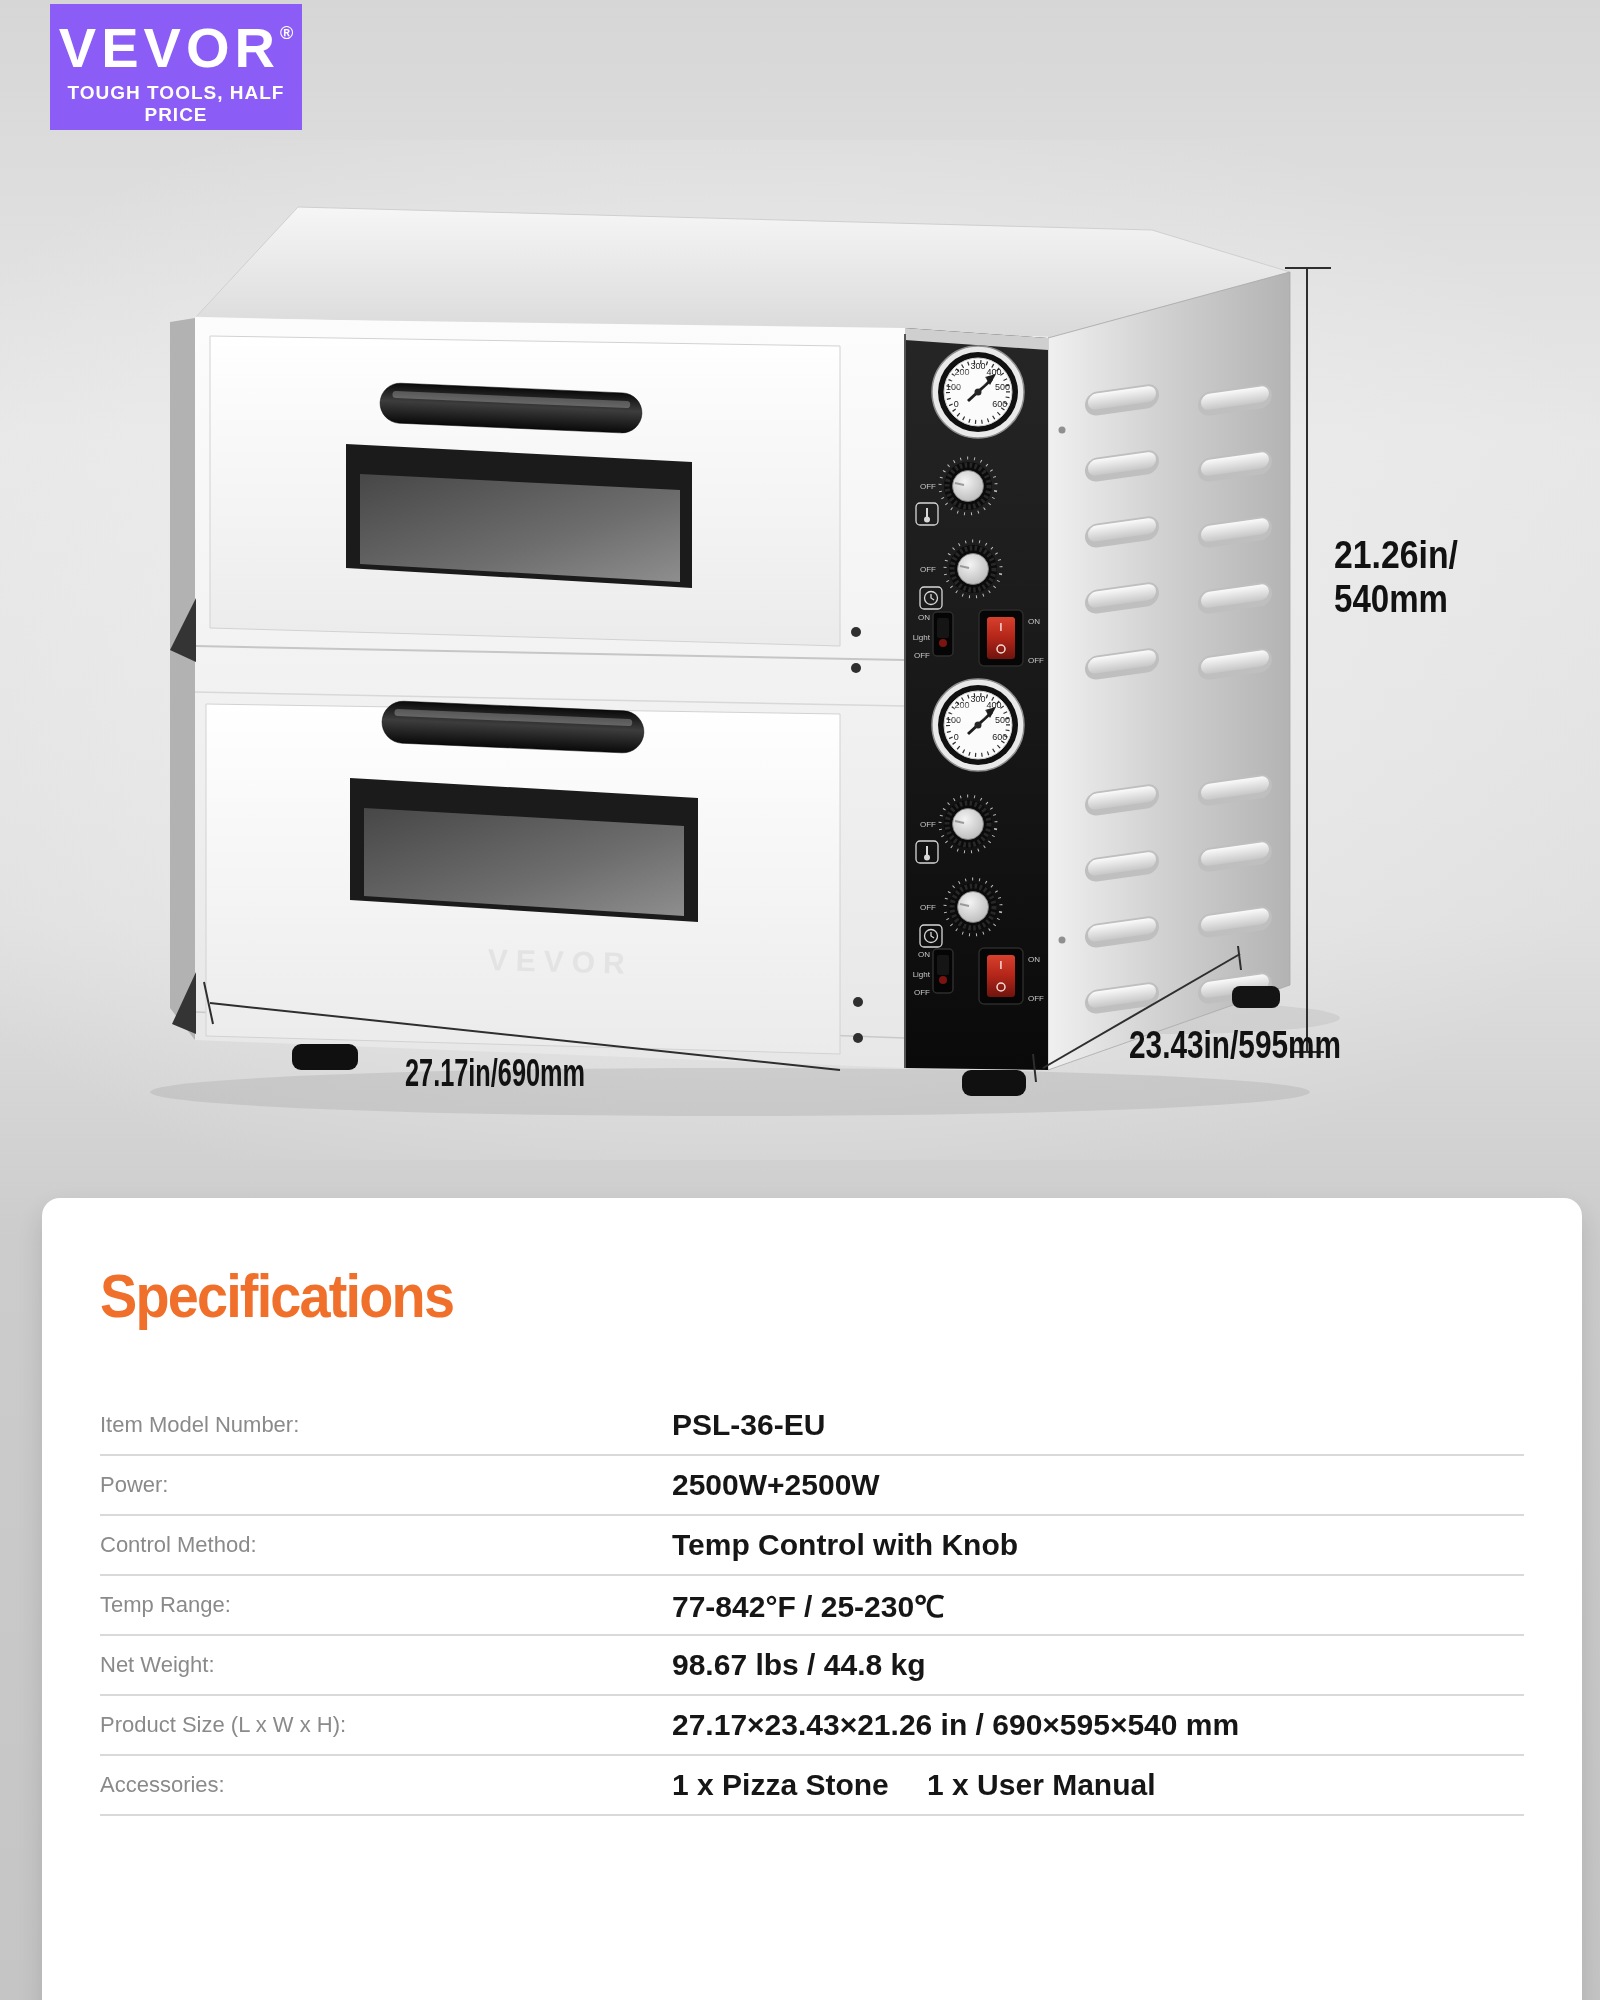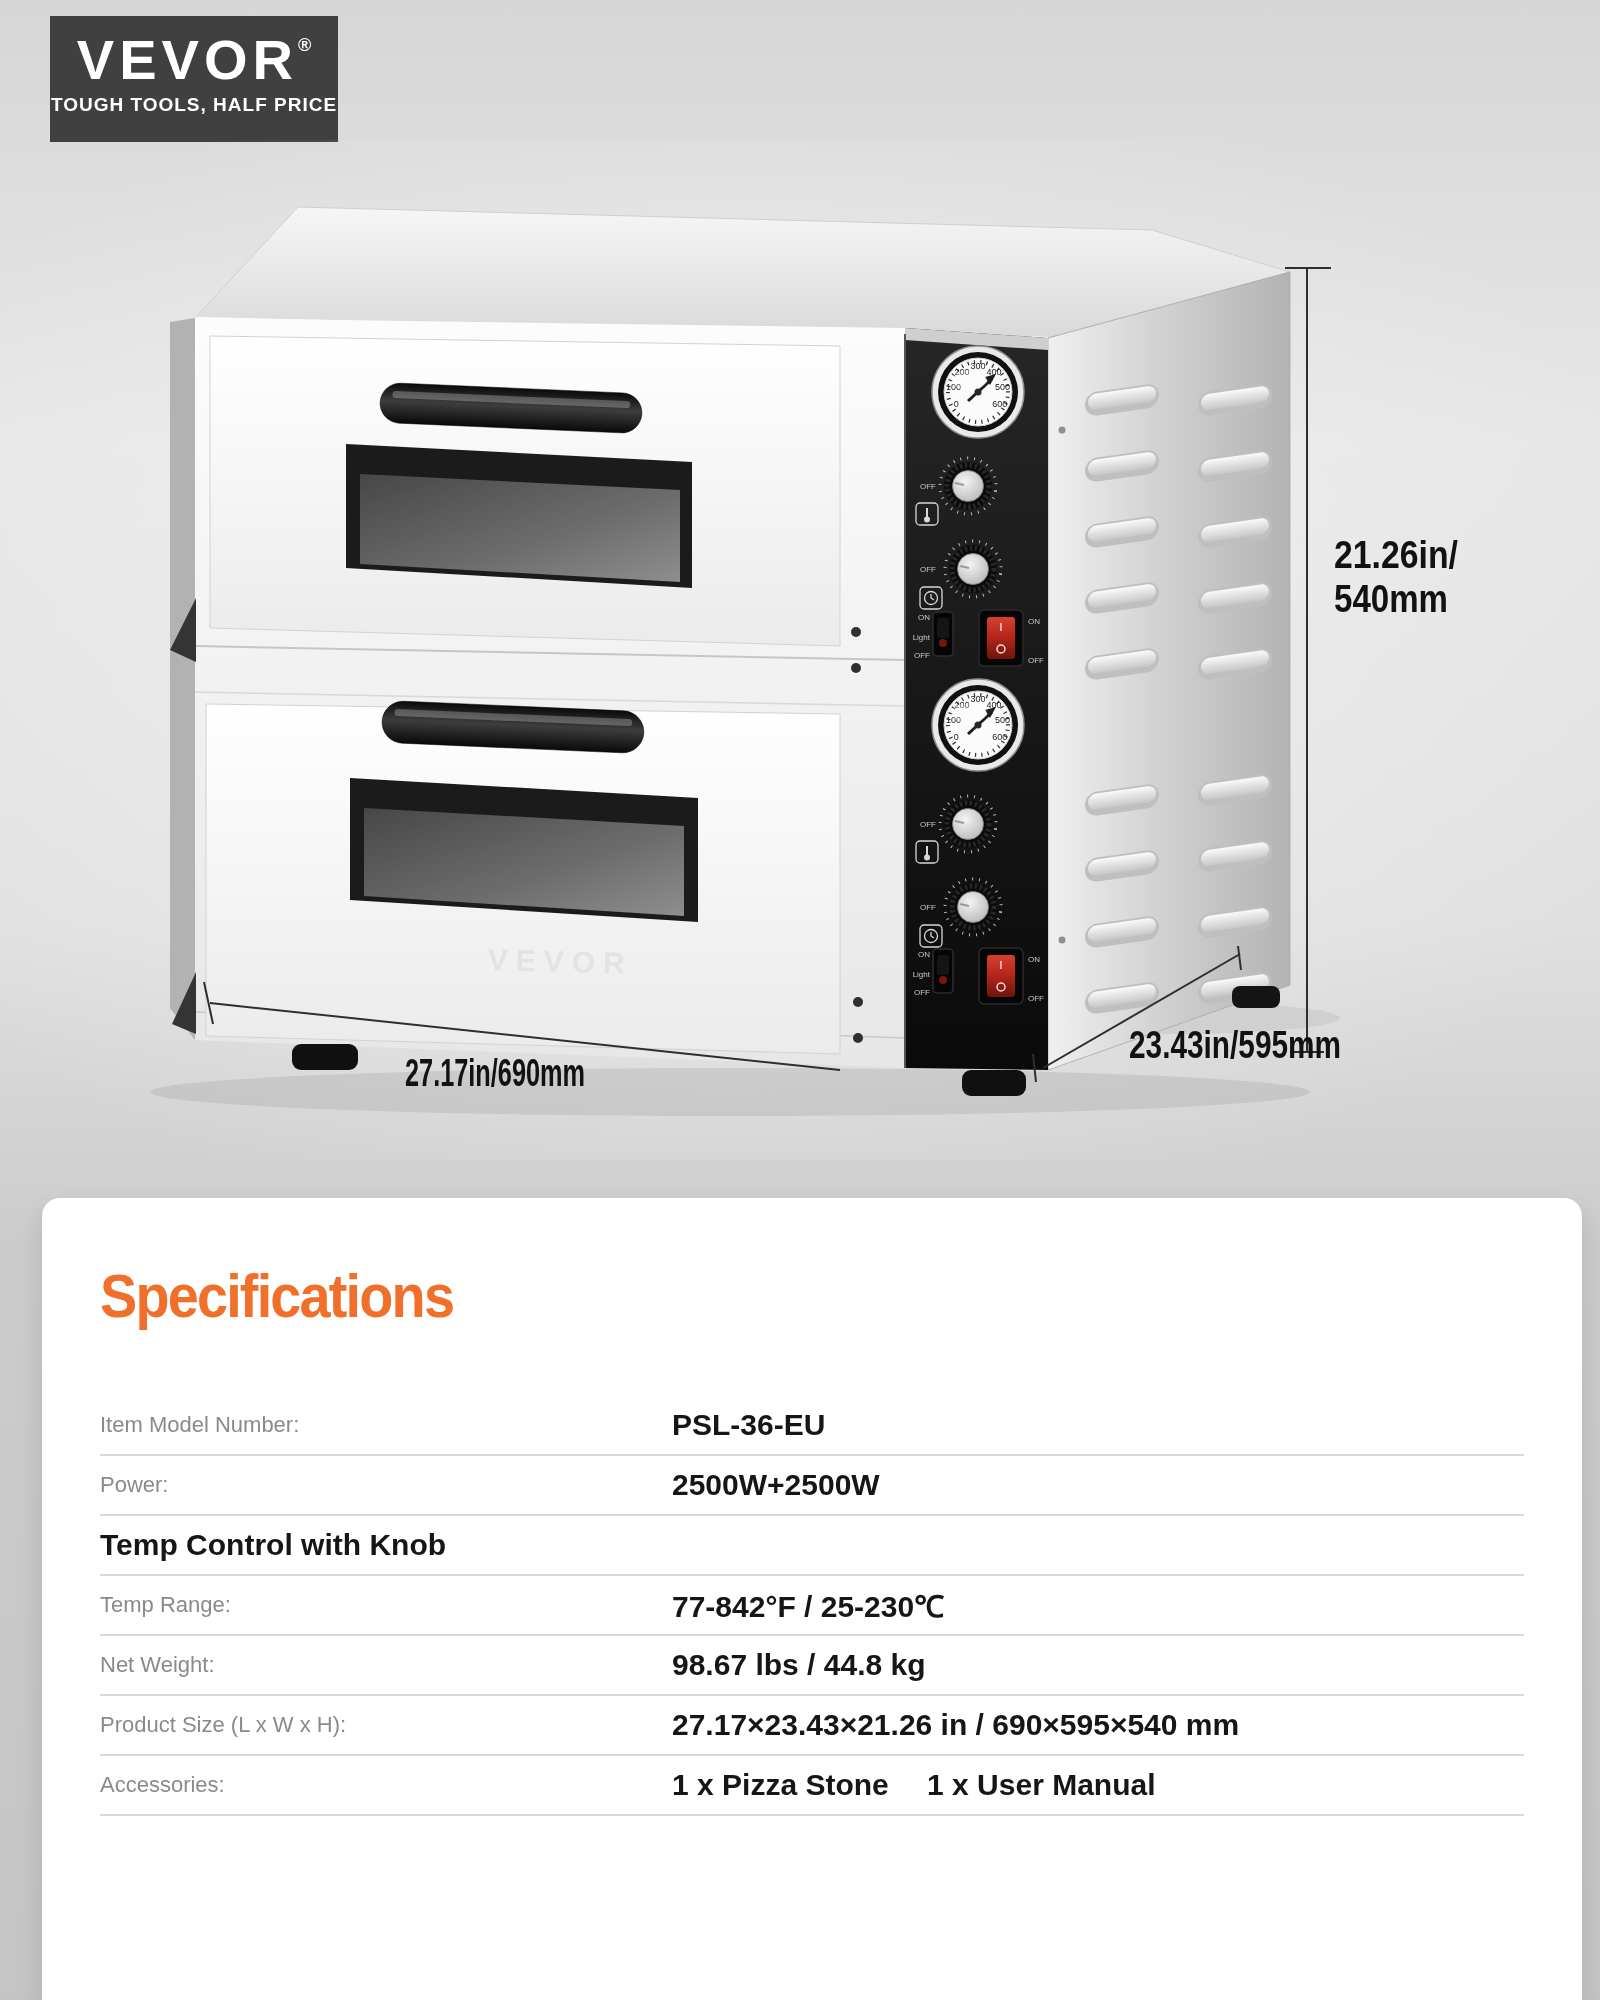--- a/index.html
+++ b/index.html
@@ -2,22 +2,22 @@
 <html><head>
 <meta charset="utf-8">
 <style>
   html,body{margin:0;padding:0;}
   body{
     width:1600px;height:2000px;position:relative;overflow:hidden;
     font-family:"Liberation Sans", sans-serif;
     background:linear-gradient(180deg,#d6d6d6 0%,#e7e7e7 22%,#e0e0e0 46%,#cccccc 62%,#c5c5c5 100%);
   }
   .logo{
-    position:absolute;left:50px;top:16px;width:288px;height:126px;
-    background:#404040;color:#fff;text-align:center;
+    position:absolute;left:50px;top:4px;width:252px;height:126px;
+    background:#8b5cf6;color:#fff;text-align:center;
   }
   .logo .brand{
     font-weight:900;font-size:56px;letter-spacing:5px;line-height:1;
     padding-top:16px;
   }
   .logo .brand sup{font-size:18px;letter-spacing:0;vertical-align:28px;}
   .logo .tagline{
     font-weight:700;font-size:19px;letter-spacing:1px;margin-top:6px;
   }
   .photo{position:absolute;left:0;top:0;}
@@ -288,20 +288,21 @@
   <div class="spec-table">
     <div class="spec-row">
       <div class="spec-label">Item Model Number:</div>
       <div class="spec-value">PSL-36-EU</div>
     </div>
     <div class="spec-row">
       <div class="spec-label">Power:</div>
       <div class="spec-value">2500W+2500W</div>
     </div>
     <div class="spec-row">
+      <div class="spec-label">Control Method:</div>
       <div class="spec-value">Temp Control with Knob</div>
     </div>
     <div class="spec-row">
       <div class="spec-label">Temp Range:</div>
       <div class="spec-value">77-842°F / 25-230℃</div>
     </div>
     <div class="spec-row">
       <div class="spec-label">Net Weight:</div>
       <div class="spec-value">98.67 lbs / 44.8 kg</div>
     </div>

